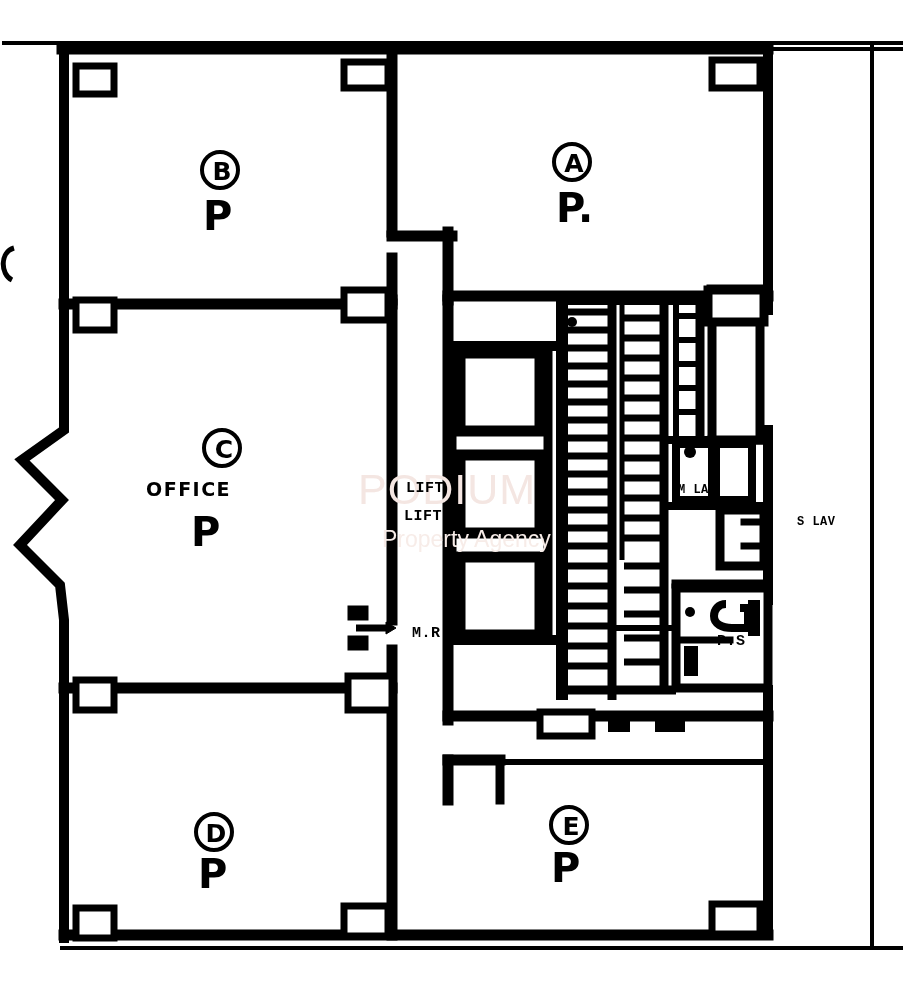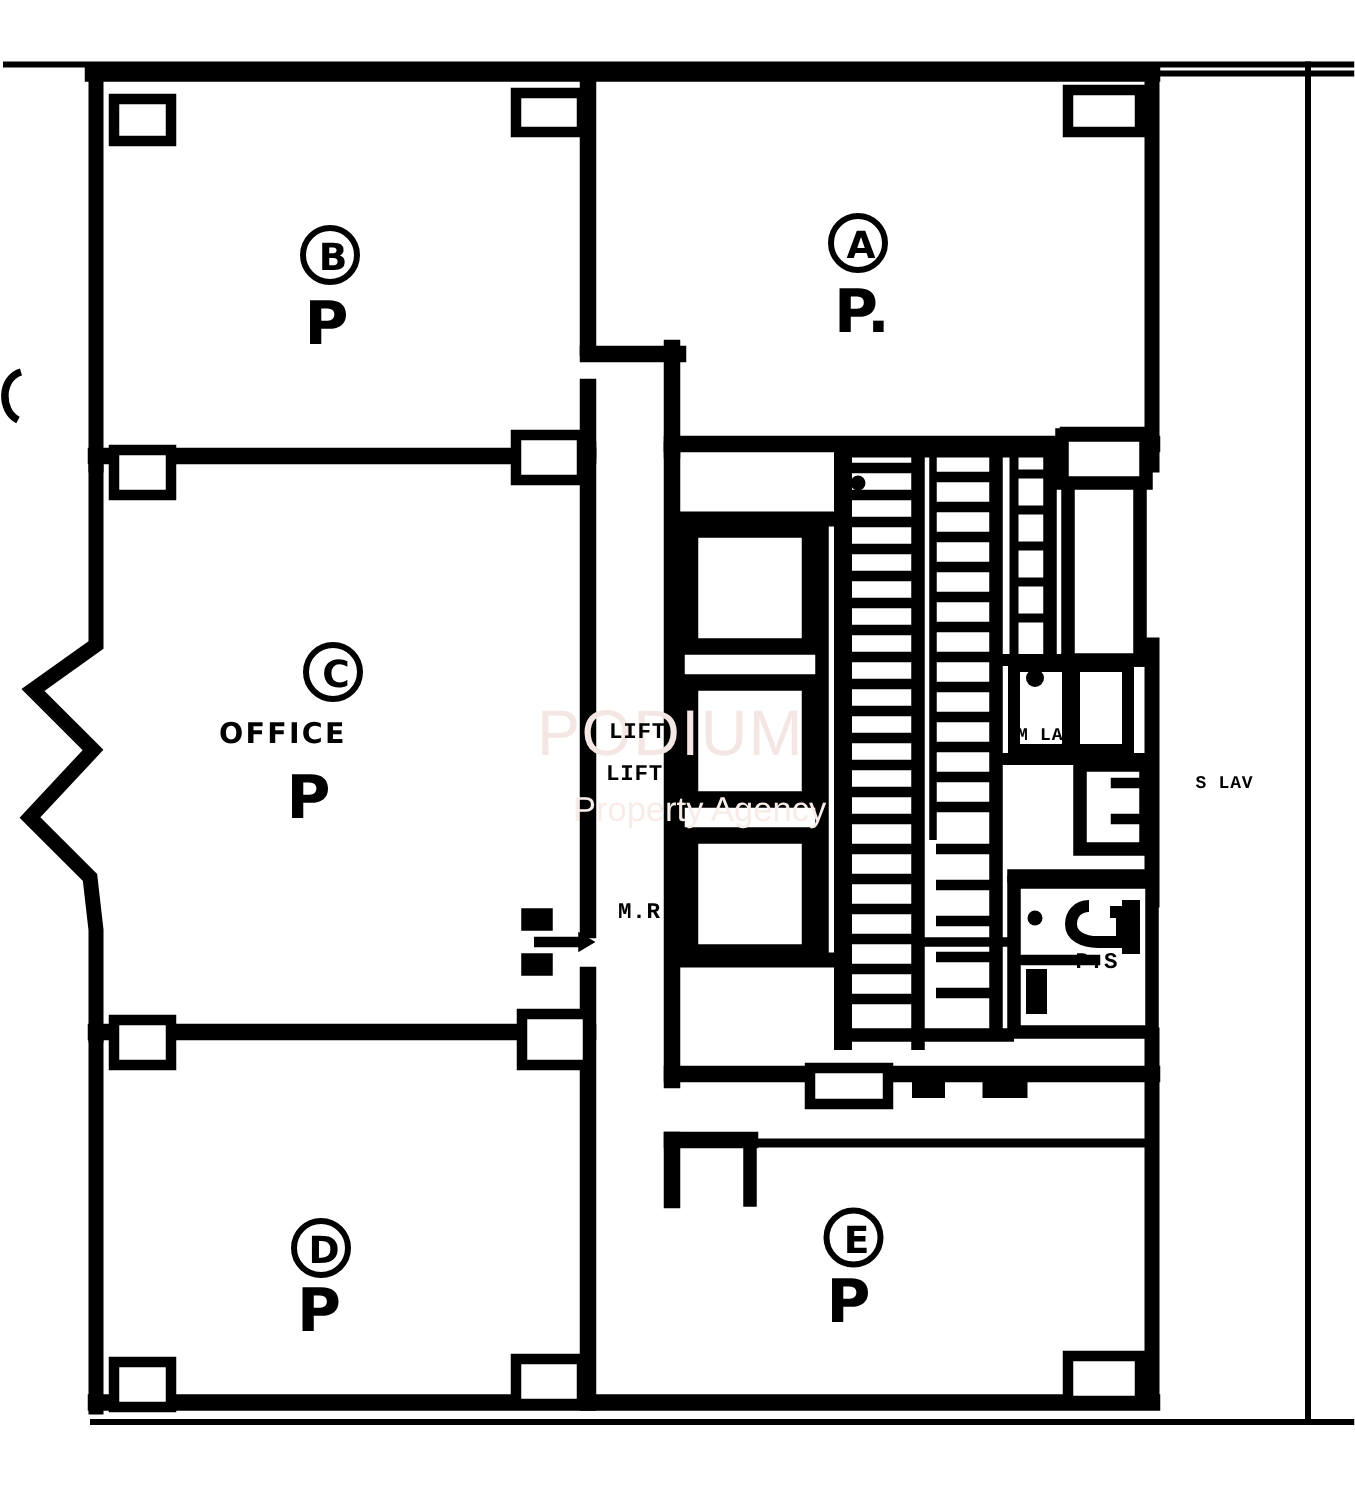--- a/index.html
+++ b/index.html
@@ -350,17 +350,17 @@
         <div class="ch">E</div>
       </div>
       <div class="unit-p" style="left: 551px; top: 848px;">P</div>
     </div>
 
   <div id="core-label-layer">
       <div class="core-lbl" style="left: 386px; top: 480px;">LIFT</div>
       <div class="core-lbl" style="left: 384px; top: 508px;">LIFT</div>
       <div class="core-lbl small" style="left: 658px; top: 483px;">M LAV</div>
       <div class="core-lbl small" style="left: 777px; top: 515px;">S LAV</div>
-      <div class="core-lbl" style="left: 392px; top: 600px;">M.R</div>
+      <div class="core-lbl" style="left: 392px; top: 625px;">M.R</div>
       <div class="core-lbl" style="left: 697px; top: 633px;">P.S</div>
     </div>
 
 </div>
 
 </body></html>

